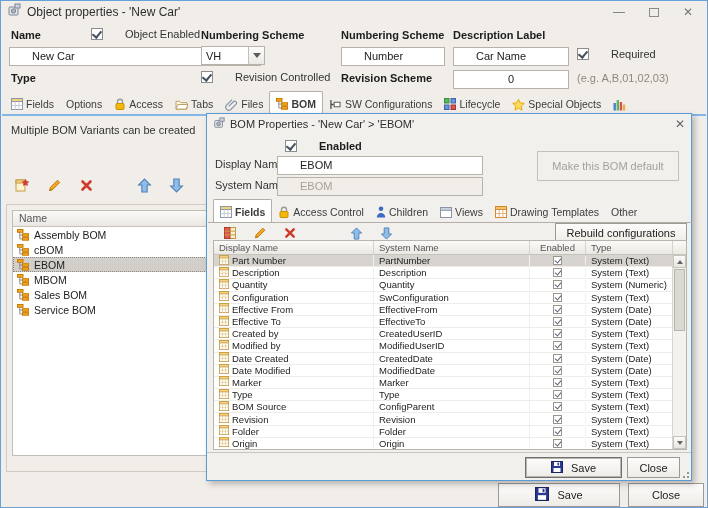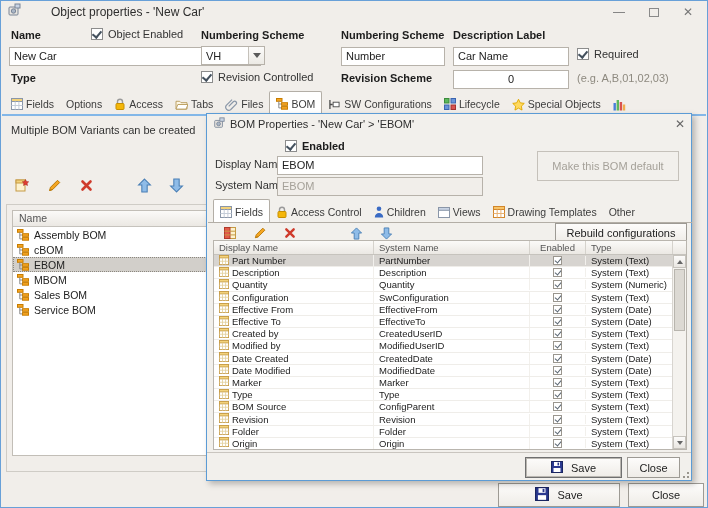--- a/index.html
+++ b/index.html
@@ -2,42 +2,42 @@
 <html><head>
 <meta charset="utf-8">
 <style>
   html,body{margin:0;padding:0;background:#d8d5d0;}
   *{box-sizing:border-box;font-family:"Liberation Sans",sans-serif;}
   #stage{position:relative;width:708px;height:508px;background:#f1eeea;border:1px solid #68a0d8;overflow:hidden;}
   .abs{position:absolute;}
   .lbl{font-size:11px;font-weight:bold;color:#1c1c1c;white-space:nowrap;}
   .txt{font-size:11px;color:#333;white-space:nowrap;}
   .hint{font-size:11px;color:#8d897f;white-space:nowrap;}
-  input.field{height:19px;border:1px solid #b7b2aa;background:#fff;font-size:11px;color:#222;padding:0 4px;width:100%;}
+  input.field{height:19px;border:1px solid #b7b2aa;background:#fff;font-size:11px;color:#222;padding:0 22px;width:100%;}
   input.field:disabled,.field.disabled{background:#f1eeea;color:#a5a199;}
   .combo{display:flex;height:19px;border:1px solid #b7b2aa;background:#fff;}
   .combo input{flex:1;border:none;height:17px;font-size:11px;padding:0 4px;background:transparent;color:#222;min-width:0;}
   .combo .drop{width:16px;border-left:1px solid #c5c1ba;background:linear-gradient(#fcfbfa,#eceae5);display:flex;align-items:center;justify-content:center;}
   .combo.disabled{background:#f1eeea;}
   .combo.disabled input{color:#a5a199;}
   .darr{width:0;height:0;border-left:4px solid transparent;border-right:4px solid transparent;border-top:5px solid #5a5a5a;}
   .combo.disabled .darr{border-top-color:#a5a199;}
   .cb{width:12px;height:12px;background:#fff;border:1px solid #8c8c8c;position:relative;flex:none;}
   .cb.checked:after{content:"";position:absolute;left:2px;top:0;width:4px;height:7px;border:solid #44515e;border-width:0 2px 2px 0;transform:rotate(40deg);}
-  .cbrow{display:flex;align-items:center;gap:5px;}
+  .cbrow{display:flex;align-items:center;gap:22px;}
   
-  #titlebar{left:0;top:0;width:706px;height:22px;display:flex;align-items:center;padding:0 6px;gap:24px;}
+  #titlebar{left:0;top:0;width:706px;height:22px;display:flex;align-items:center;padding:0 6px;}
   #titlebar .t{font-size:12px;color:#2e2e2e;margin-left:6px;}
   .wctl{display:flex;gap:24px;margin-left:auto;margin-right:8px;align-items:center;}
   .wctl span{color:#777;font-size:12px;line-height:12px;}
   .maxbox{width:10px;height:9px;border:1px solid #8a8a8a;display:inline-block;}
   
   .tabstrip{display:flex;align-items:flex-end;}
   .tab{display:flex;align-items:center;gap:3px;padding:4px 6px;font-size:10.5px;color:#3c3c3c;height:22px;white-space:nowrap;cursor:default;}
-  .tab.active{background:#fff;border:1px solid #b3aea6;border-bottom:none;height:24px;border-radius:2px 2px 0 0;font-weight:normal;text-align:right;}
+  .tab.active{background:#fff;border:1px solid #b3aea6;border-bottom:none;height:24px;border-radius:2px 2px 0 0;font-weight:bold;text-align:right;}
   .ticon svg{display:block;}
   #main-tabs{left:4px;top:90px;width:700px;height:24px;}
   #content-line{left:1px;top:113px;width:704px;height:2px;background:#83b7e8;}
   
   #bom-groupbox{left:5px;top:203px;width:590px;height:268px;border:1px solid #cfccc6;}
   #bom-list{left:11px;top:209px;width:578px;height:246px;background:#fff;border:1px solid #c2beb7;overflow:hidden;}
   #bom-list-header{height:16px;background:linear-gradient(#fbfaf8,#ebe8e3);border-bottom:1px solid #c6c3bd;font-size:10.5px;color:#555;padding:1px 6px;}
   .bomrow{height:15px;display:flex;align-items:center;gap:5px;padding:0 3px;font-size:10.5px;color:#222;border:1px solid transparent;}
   .bomrow.sel{background:#d2cfca;border:1px dotted #8b877f;}
   .toolbar{display:flex;align-items:center;}

